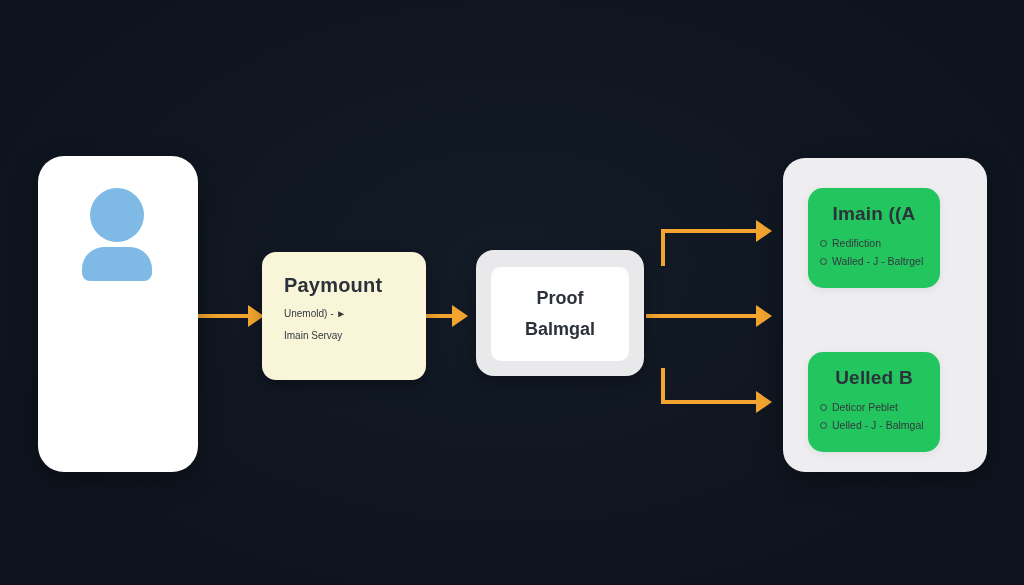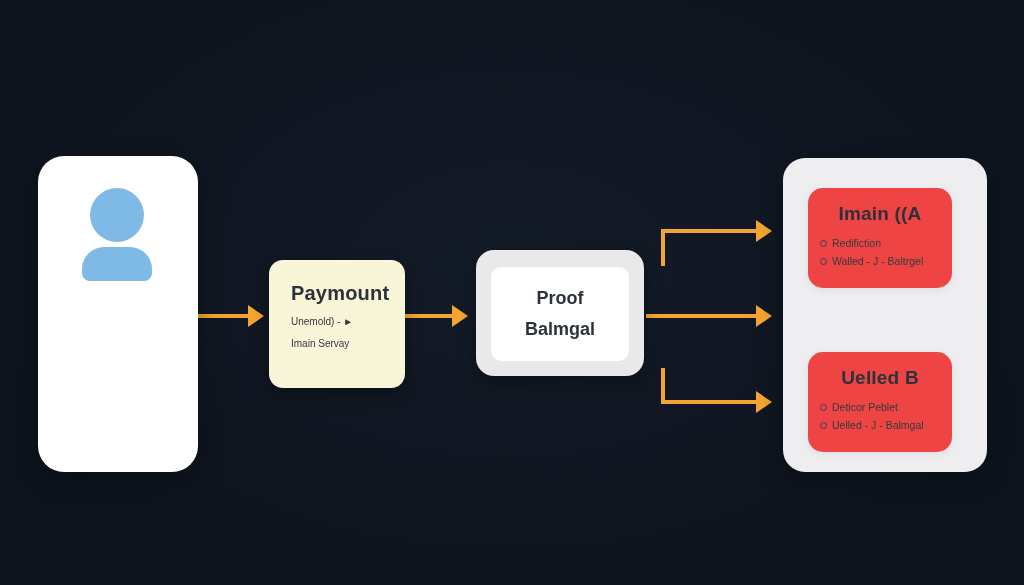--- a/index.html
+++ b/index.html
@@ -27,25 +27,24 @@
     position: absolute; left: 52px; top: 32px; width: 54px; height: 54px;
     border-radius: 50%; background: #7fb9e6;
   }
   .person-torso {
     position: absolute; left: 44px; top: 91px; width: 70px; height: 34px;
     background: #7fb9e6; border-radius: 22px 22px 8px 8px;
   }
 
   
   .payment-box {
-    position: absolute; left: 262px; top: 260px; width: 136px; height: 128px;
+    position: absolute; left: 262px; top: 252px; width: 164px; height: 128px;
     background: #f9f5d8; border-radius: 14px;
     padding: 22px 14px 0 22px; color: #2c323b;
     box-shadow: 0 6px 16px rgba(0,0,0,0.3);
-    margin-left: 7px;
   }
   .pay-title { font-size: 20px; font-weight: 700; letter-spacing: 0.2px; }
   .pay-line { font-size: 10px; margin-top: 11px; font-weight: 500; color: #33383f; }
 
   
   .proof-outer {
     position: absolute; left: 476px; top: 250px; width: 168px; height: 126px;
     background: #e9e9eb; border-radius: 18px;
     box-shadow: 0 6px 16px rgba(0,0,0,0.3);
   }
@@ -57,22 +56,22 @@
   }
   .proof-line { font-size: 18px; font-weight: 600; }
 
   
   .right-panel {
     position: absolute; left: 783px; top: 158px; width: 204px; height: 314px;
     background: #eeeef0; border-radius: 22px;
     box-shadow: 0 8px 24px rgba(0,0,0,0.35);
   }
   .chain-card {
-    position: absolute; left: 25px; width: 144px; height: 100px;
-    background: #ef4444; border-radius: 15px;
+    position: absolute; left: 25px; width: 132px; height: 100px;
+    background: #22c55e; border-radius: 15px;
     box-shadow: 0 2px 8px rgba(0,0,0,0.07);
     padding-top: 15px; color: #2c323b;
   }
   .chain-card.card-a { top: 30px; }
   .chain-card.card-b { top: 194px; }
   .chain-title { text-align: center; font-size: 19px; font-weight: 600; letter-spacing: 0.2px; }
   .bullet-list { margin-top: 9px; padding-left: 12px; }
   .bullet-row { display: flex; align-items: center; gap: 5px; height: 18px; }
   .bullet-dot {
     flex: 0 0 auto; width: 7px; height: 7px; border-radius: 50%;

